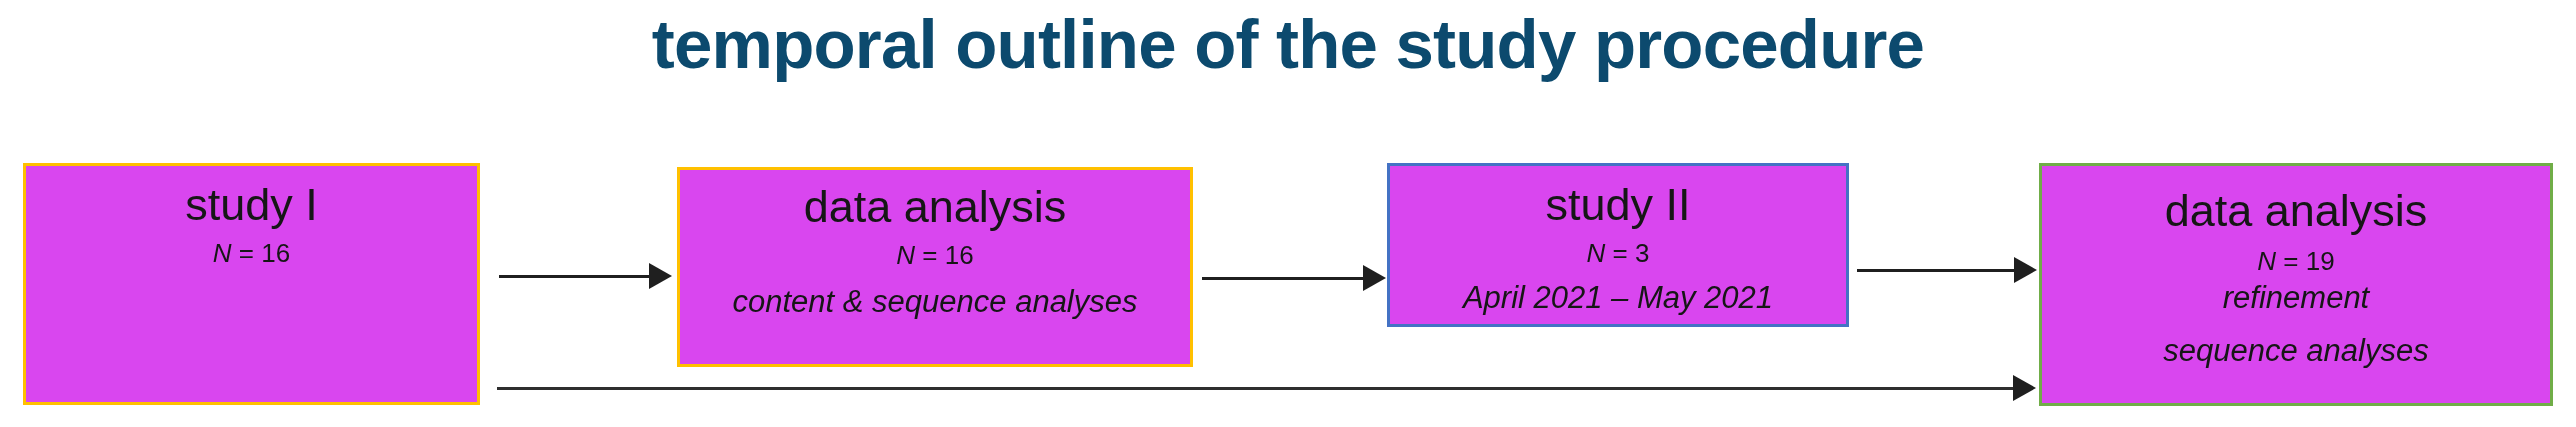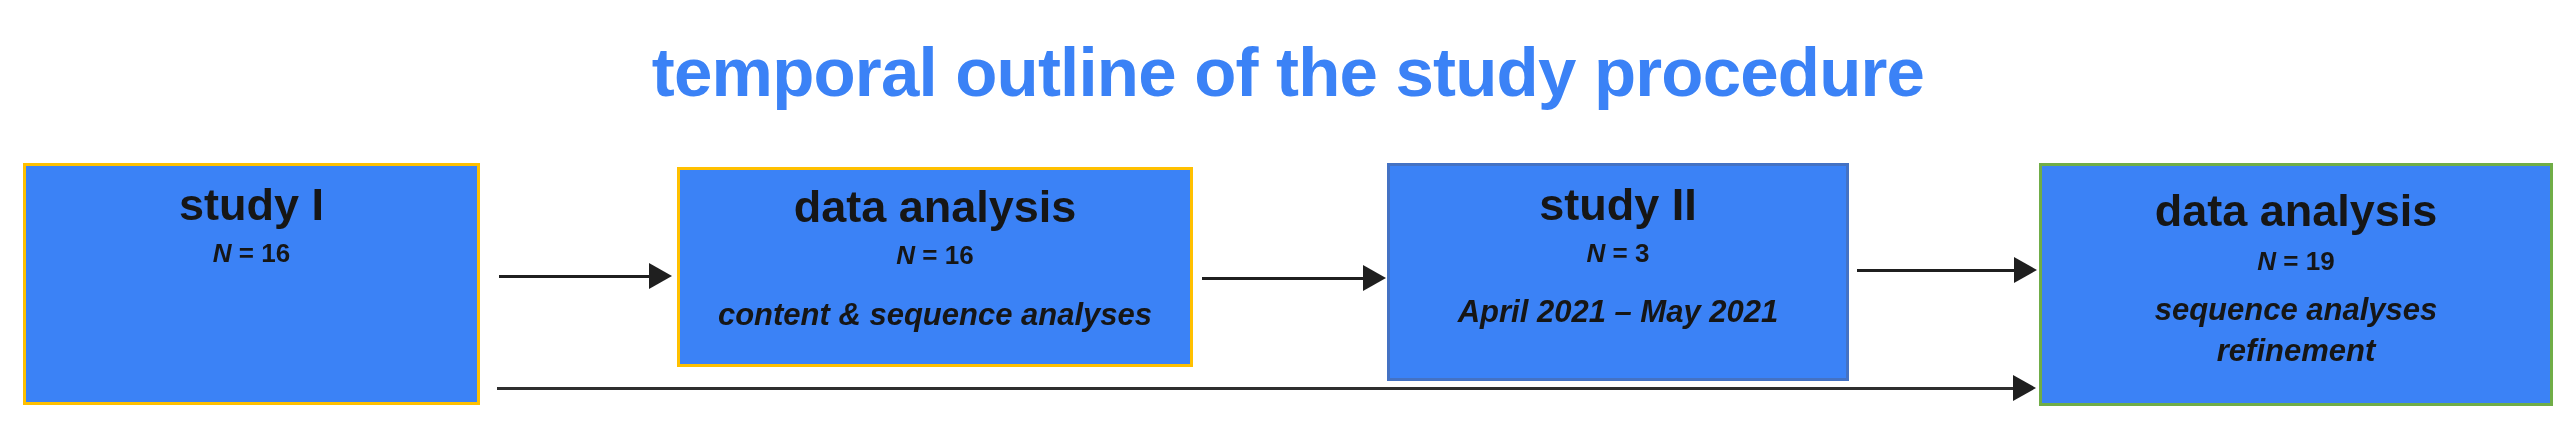--- a/index.html
+++ b/index.html
@@ -18,33 +18,31 @@
   }
   .title {
     position: absolute;
     left: 0;
     top: 4.6px;
     width: 100%;
     text-align: center;
     font-size: 69px;
     font-weight: 700;
     letter-spacing: -0.8px;
-    color: #3b82f6;
+    color: #0c4a6e;
     white-space: nowrap;
-    margin-top: 28px;
   }
   .box {
     position: absolute;
     box-sizing: border-box;
-    background: #3b82f6;
+    background: #d946ef;
     display: flex;
     flex-direction: column;
     align-items: center;
     text-align: center;
-    font-weight: bold;
   }
   .box .heading {
     font-size: 45px;
     line-height: 1.12;
     color: #161616;
     white-space: nowrap;
   }
   .box .nline {
     font-size: 26px;
     margin-top: 7.7px;
@@ -63,28 +61,28 @@
     border: 3.8px solid #FFC000;
     padding: 14px 6.1px 12.3px 6.1px;
   }
   .b1 .detail { margin-top: auto; }
   
   .b2 {
     left: 677px; top: 167px; width: 516px; height: 200px;
     border: 3.8px solid #FFC000;
     padding: 12.3px 6.1px 9.2px 6.1px;
   }
-  .b2 .detail { margin-top: 25px; }
+  .b2 .detail { margin-top: 12px; }
   
   .b3 {
-    left: 1387px; top: 163px; width: 462px; height: 218px;
+    left: 1387px; top: 163px; width: 462px; height: 164px;
     border: 3.8px solid #4472C4;
     padding: 14px 6.1px 9.2px 6.1px;
   }
-  .b3 .detail { margin-top: 24px; }
+  .b3 .detail { margin-top: 10px; }
   
   .b4 {
     left: 2039px; top: 163px; width: 514px; height: 243px;
     border: 3.8px solid #70AD47;
     padding: 20px 6.1px 10.7px 6.1px;
   }
   .b4 .nline { margin-top: 10px; }
   .b4 .detail { margin-top: 14px; }
   
   .arrow { position: absolute; height: 0; }
@@ -148,18 +146,18 @@
   </div>
 
   <div class="arrow along">
     <div class="shaft"></div>
     <div class="head"></div>
   </div>
 
   <div class="box b4">
     <div class="heading">data analysis</div>
     <div class="nline"><span class="nsym">N</span><span> = 19</span></div>
+    <div class="detail" style="margin-top:1.5px;">refinement</div>
     <div class="detail">sequence analyses</div>
-    <div class="detail" style="margin-top:1.5px;">refinement</div>
   </div>
 
 </div>
 
 
 </body></html>

